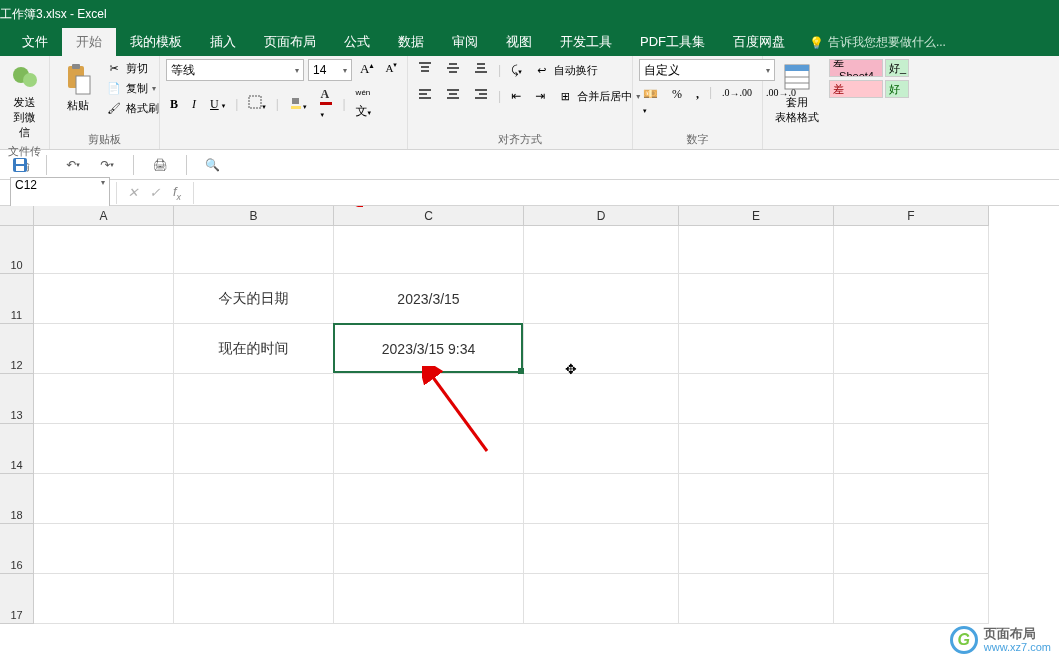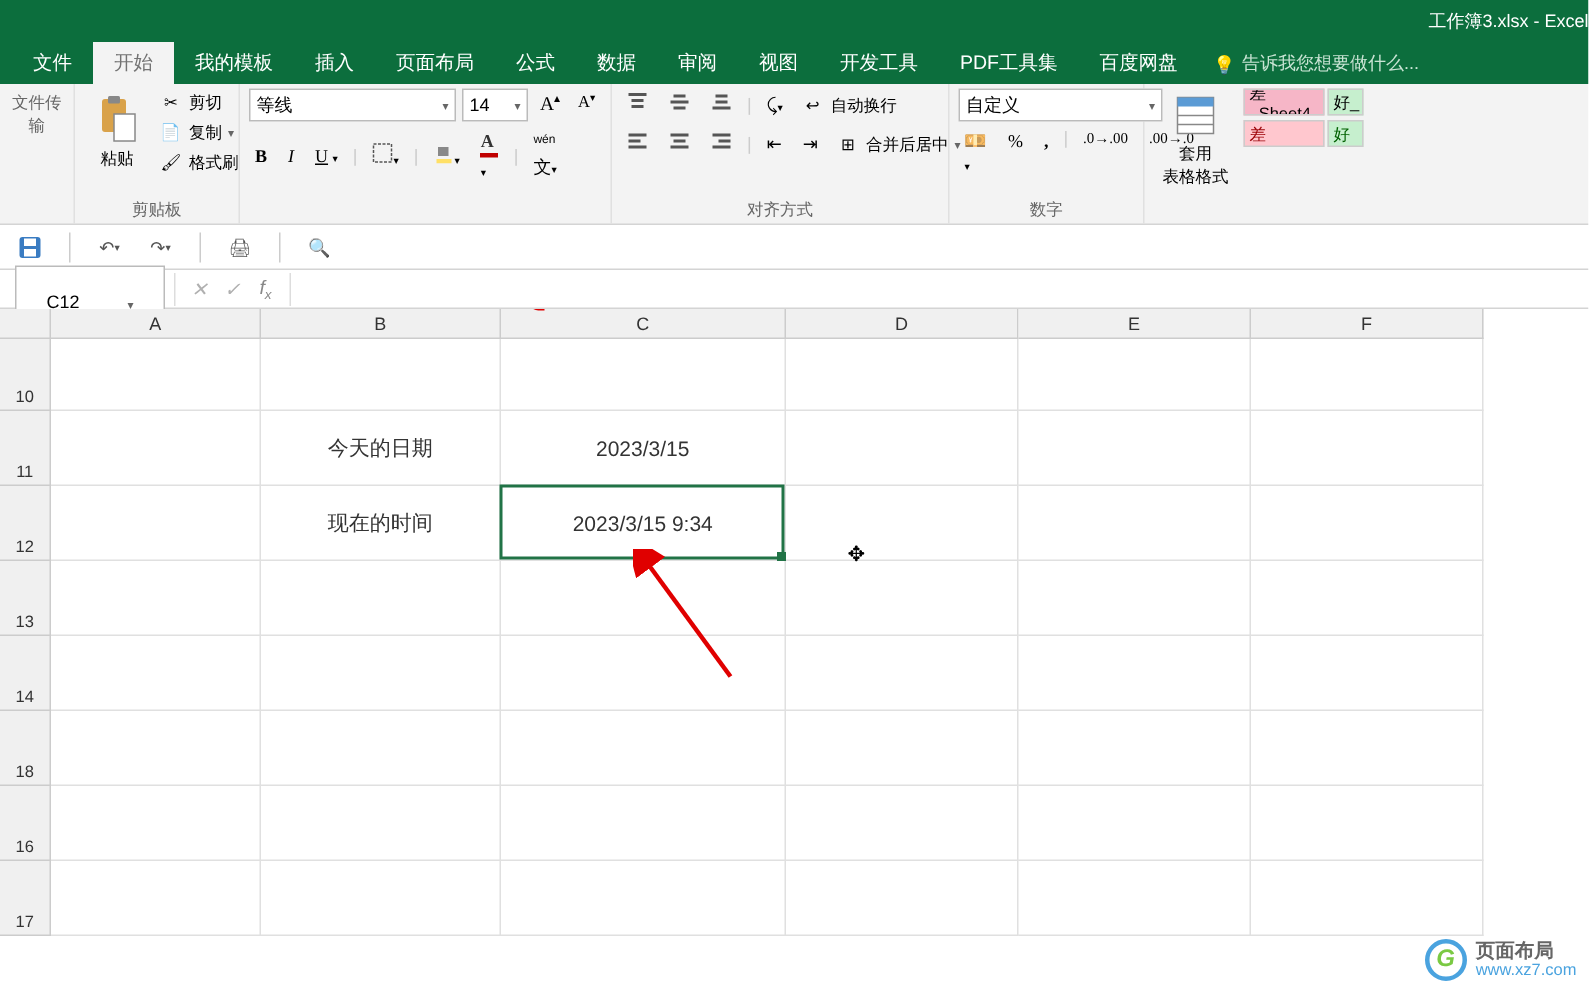--- a/index.html
+++ b/index.html
@@ -1,18 +1,18 @@
 <!DOCTYPE html>
 <html><head>
 <meta charset="utf-8">
 <style>
 * { box-sizing: border-box; margin: 0; padding: 0; }
 body { font-family: "Microsoft YaHei", Arial, sans-serif; font-size: 12px; background: #fff; overflow: hidden; width: 1059px; height: 662px; position: relative; }
 
-.titlebar { height: 28px; background: #0c6e3d; color: #fff; display: flex; align-items: center; justify-content: flex-end; position: relative; }
+.titlebar { height: 28px; background: #0c6e3d; color: #fff; display: flex; align-items: center; justify-content: flex-start; position: relative; }
 .titlebar .title { font-size: 12px; }
 
 .tabs { height: 28px; background: #0c6e3d; display: flex; align-items: flex-end; padding-left: 8px; }
 .tab { padding: 5px 14px; color: #fff; cursor: pointer; font-size: 13px; }
 .tab.active { background: #f3f3f3; color: #737373; }
 .tell-me { color: #c9e4d4; font-size: 12px; padding: 5px 10px; display: flex; align-items: center; gap: 4px; }
 
 .ribbon { background: #f3f3f3; border-bottom: 1px solid #d4d4d4; display: flex; height: 94px; }
 .group { border-right: 1px solid #e0e0e0; padding: 3px 6px 2px 6px; display: flex; flex-direction: column; justify-content: space-between; }
 .group-label { text-align: center; font-size: 11px; color: #666; padding-top: 2px; }
@@ -28,21 +28,21 @@
 .combo { background: #fff; border: 1px solid #bbb; height: 22px; display: flex; align-items: center; padding: 0 4px; font-size: 12px; }
 .combo .dd { margin-left: auto; color: #666; font-size: 8px; }
 
 .toggle-btn { border: 1px solid transparent; padding: 1px 3px; font-family: "Times New Roman", serif; cursor: pointer; }
 
 .qat { height: 30px; background: #fff; border-bottom: 1px solid #d4d4d4; display: flex; align-items: center; padding-left: 10px; gap: 14px; }
 .qat .qbtn { width: 20px; height: 20px; display: flex; align-items: center; justify-content: center; cursor: pointer; color: #555; }
 .qat .sep { width: 1px; height: 20px; background: #ccc; margin: 0 2px; }
 
 .formula-bar { height: 26px; background: #fff; border-bottom: 1px solid #d4d4d4; display: flex; align-items: center; }
-.name-box { width: 100px; height: 32px; border: 1px solid #bbb; margin: 0 6px 0 10px; display: flex; align-items: flex-end; padding: 0 20px; background: #fff; }
+.name-box { width: 100px; height: 32px; border: 1px solid #bbb; margin: 0 6px 0 10px; display: flex; align-items: flex-start; padding: 0 4px; background: #fff; }
 .name-box .dd { margin-left: auto; color: #666; font-size: 8px; }
 .fb-btns { display: flex; gap: 2px; padding: 0 6px; border-left: 1px solid #ddd; border-right: 1px solid #ddd; height: 22px; align-items: center; }
 .fb-btn { width: 20px; text-align: center; color: #888; cursor: pointer; font-style: italic; font-size: 13px; }
 .formula-input { flex: 1; padding: 0 8px; color: #333; font-size: 13px; }
 
 .grid-area { position: relative; background: #fff; height: 456px; overflow: hidden; }
 .corner { position: absolute; left: 0; top: 0; width: 34px; height: 20px; background: #f0f0f0; border-right: 1px solid #ccc; border-bottom: 1px solid #ccc; z-index: 3; }
 .col-headers { position: absolute; left: 34px; top: 0; height: 20px; display: flex; z-index: 2; }
 .col-h { background: #f0f0f0; border-right: 1px solid #ccc; border-bottom: 1px solid #ccc; text-align: center; line-height: 20px; color: #333; font-size: 12px; }
 .row-headers { position: absolute; left: 0; top: 20px; width: 34px; z-index: 2; }
@@ -91,20 +91,30 @@
   <div class="tab">百度网盘</div>
   <div class="tell-me">
     <span>💡</span>
     <span>告诉我您想要做什么...</span>
   </div>
 </div>
 
 <div class="ribbon">
 
   <div class="group" style="width:50px">
+    <div class="big-btn">
+      <div class="ic">
+        <svg width="28" height="28">
+            <circle cx="10" cy="12" r="8" fill="#7fba5a"></circle>
+            <circle cx="19" cy="17" r="7" fill="#9ed57f"></circle>
+          </svg>
+      </div>
+      <div class="lbl" style="white-space:pre-line">发送
+到微信</div>
+    </div>
     <div class="group-label">文件传输</div>
   </div>
 
   <div class="group" style="width:110px">
     <div class="group-body">
       <div class="big-btn">
         <div class="ic">
           <svg width="28" height="32">
               <rect x="4" y="2" width="16" height="22" rx="2" fill="#d9a24a"></rect>
               <rect x="8" y="0" width="8" height="5" rx="1" fill="#888"></rect>

